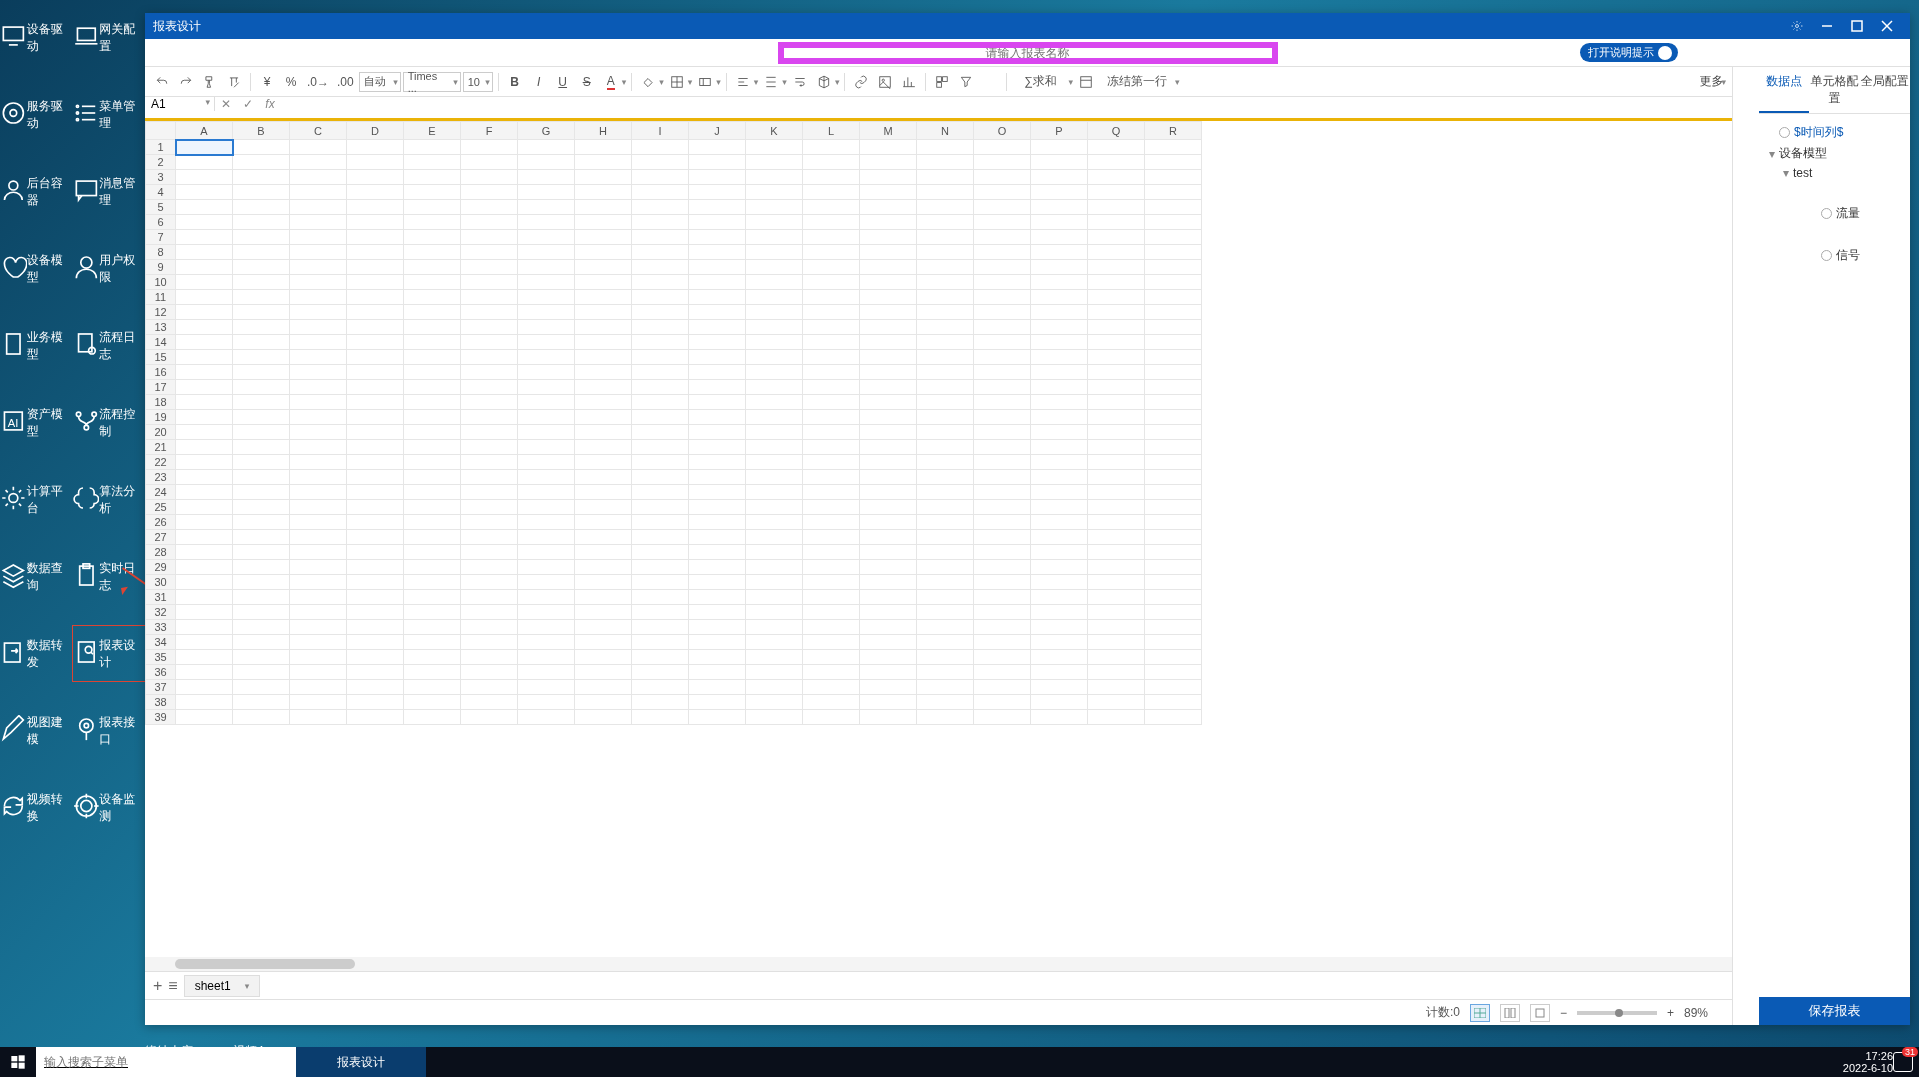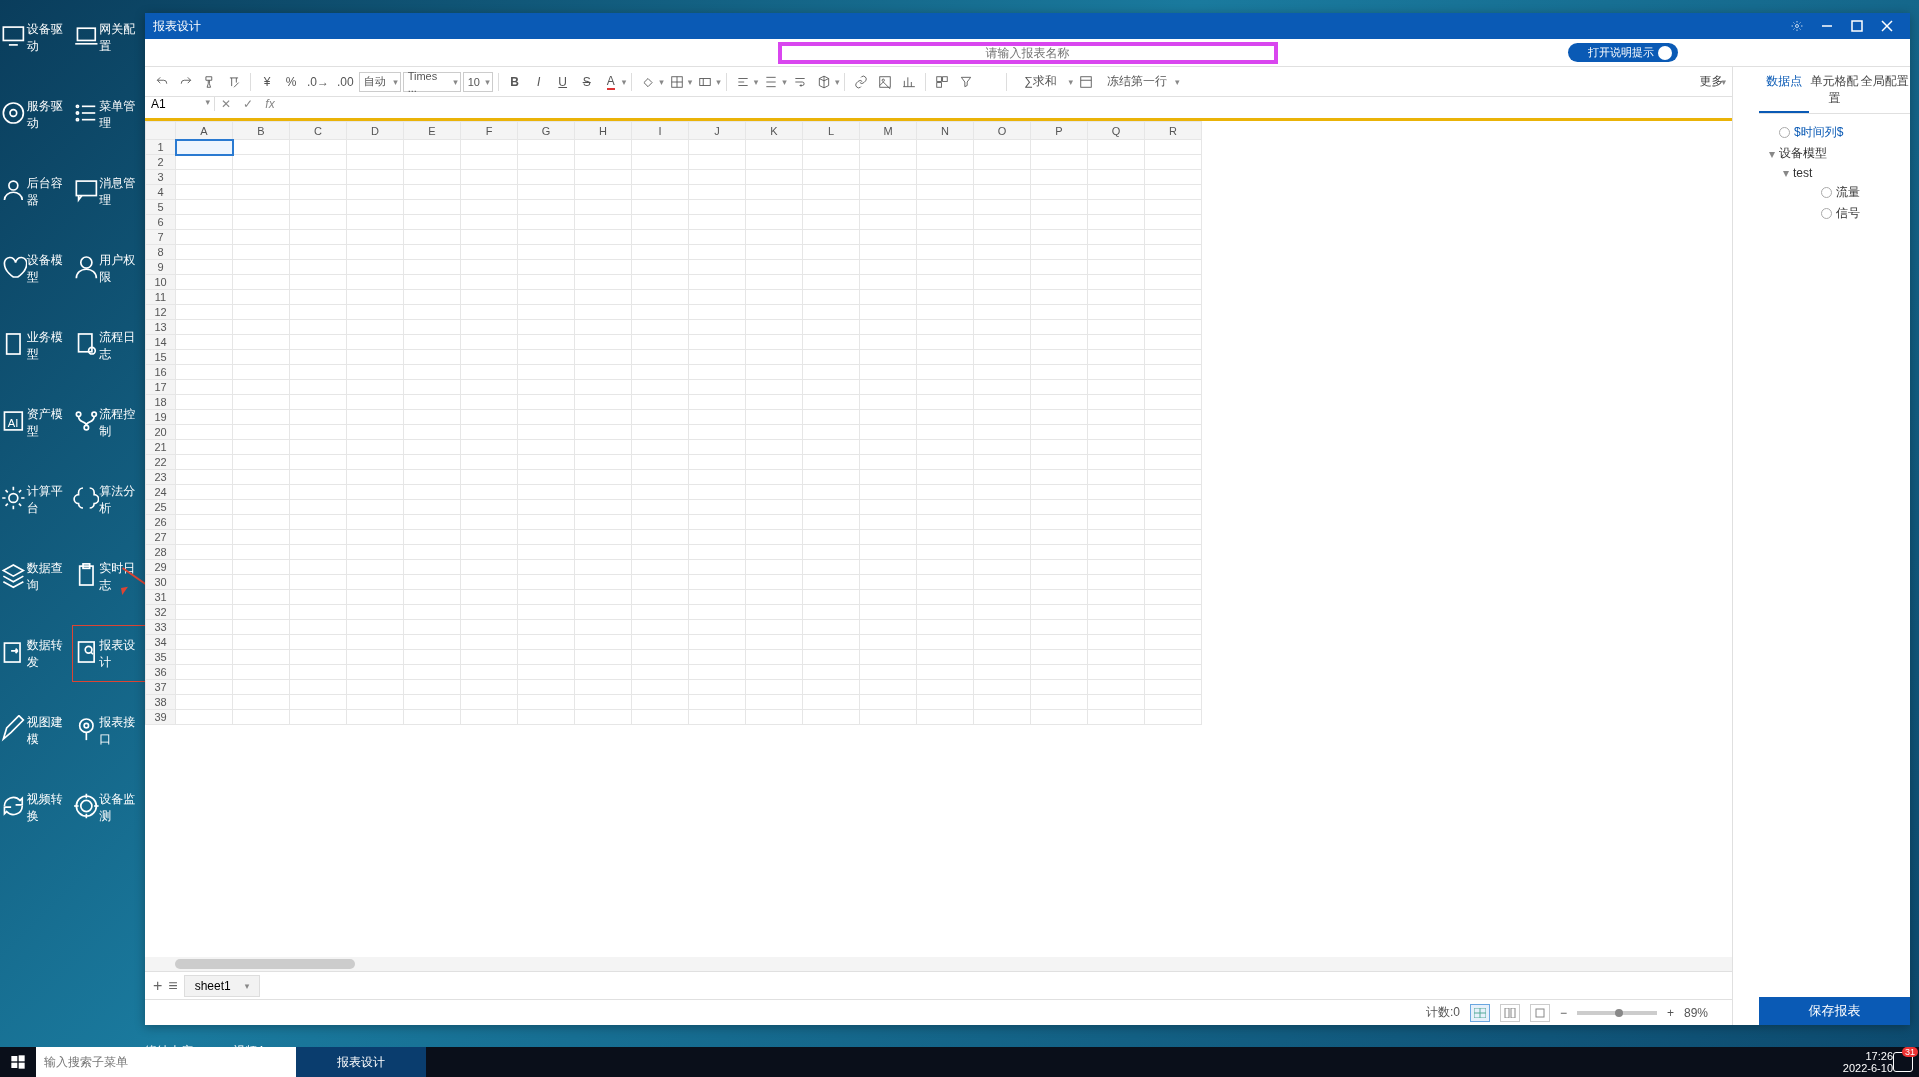--- a/index.html
+++ b/index.html
@@ -16,39 +16,39 @@
 .red-arrow::before { content:''; position:absolute; border:5px solid transparent; border-right-color:#d43; left:-4px; top:28px; transform:rotate(35deg); }
 
 
 .app { position:absolute; left:145px; top:13px; right:9px; height:1012px; background:#fff; display:flex; flex-direction:column; box-shadow:0 2px 10px rgba(0,0,0,.3); }
 .titlebar { height:26px; background:#0a5ab5; color:#fff; display:flex; align-items:center; padding:0 8px; font-size:12px; }
 .titlebar .spacer { flex:1; }
 .titlebar .win-btn { width:30px; height:26px; display:flex; align-items:center; justify-content:center; cursor:pointer; }
 .titlebar .win-btn svg { width:12px; height:12px; stroke:#fff; fill:none; stroke-width:1.5; }
 
 .header-row { height:28px; display:flex; align-items:center; border-bottom:1px solid #e0e0e0; }
-.name-input { margin:0 auto; width:500px; height:22px; border:4px solid #d946ef; padding:1px 6px; font-size:12px; text-align:center; color:#0f172a; }
-.help-toggle { position:absolute; right:232px; background:#0a5ab5; color:#fff; font-size:11px; padding:2px 6px 2px 20px; border-radius:10px; display:flex; align-items:center; }
+.name-input { margin:0 auto; width:500px; height:22px; border:6px solid #d946ef; padding:1px 6px; font-size:12px; text-align:center; color:#0f172a; }
+.help-toggle { position:absolute; right:232px; background:#0a5ab5; color:#fff; font-size:11px; padding:2px 6px 2px 8px; border-radius:10px; display:flex; align-items:center; }
 .help-toggle .knob { width:14px; height:14px; border-radius:50%; background:#fff; margin-left:4px; }
 
 .body-row { flex:1; display:flex; min-height:0; }
 .sheet-pane { flex:1; display:flex; flex-direction:column; min-width:0; }
 .side-pane { width:178px; border-left:1px solid #e0e0e0; display:flex; flex-direction:column;padding-left:26px; }
 
 
 .side-tabs { display:flex; border-bottom:1px solid #e0e0e0; font-size:12px; }
 .side-tabs .tab { flex:1; text-align:center; padding:6px 0; cursor:pointer; color:#444; }
 .side-tabs .tab.active { color:#0a5ab5; border-bottom:2px solid #0a5ab5; }
 .tree { padding:8px 6px; font-size:12px; color:#333; }
 .tree-row { display:flex; align-items:center; padding:2px 0; cursor:pointer; }
 .tree-row .tw { width:14px; text-align:center; color:#888; }
 .tree-row .rad { width:11px; height:11px; border:1px solid #aaa; border-radius:50%; margin-right:4px; }
 .tree-row .lbl.link { color:#0a5ab5; }
 .tree-row.ind1 { padding-left:14px; }
-.tree-row.ind3 { padding-left:56px; }
+.tree-row.ind3 { padding-left:56px;margin-top:21px; }
 
 
 .toolbar { height:30px; border-bottom:1px solid #e0e0e0; display:flex; align-items:center; padding:0 6px; font-size:12px; color:#555; gap:2px; }
 .tb-btn { min-width:22px; height:22px; display:flex; align-items:center; justify-content:center; cursor:pointer; padding:0 3px; border-radius:2px; }
 .tb-btn svg { width:14px; height:14px; stroke:#555; fill:none; stroke-width:1.5; }
 .tb-sel { height:20px; border:1px solid #ccc; font-size:11px; padding:0 14px 0 4px; position:relative; background:#fff; cursor:pointer; display:flex; align-items:center; }
 .tb-sel::after { content:'▾'; position:absolute; right:2px; color:#888; font-size:9px; }
 .tb-sep { width:1px; height:18px; background:#ddd; margin:0 3px; }
 .tb-dd { font-size:9px; color:#888; margin-left:-2px; cursor:pointer; }
 .tb-more { margin-left:auto; display:flex; align-items:center; cursor:pointer; font-size:12px; color:#444; }
@@ -90,21 +90,21 @@
 
 .save-bar { height:28px; background:#0a5ab5; color:#fff; display:flex; align-items:center; justify-content:center; font-size:13px; cursor:pointer; }
 
 
 .under-labels { position:absolute; left:145px; bottom:17px; color:#fff; font-size:12px; display:flex; gap:40px; }
 
 
 .taskbar { position:absolute; left:0; right:0; bottom:0; height:30px; background:#0a0f1a; display:flex; align-items:center; }
 .taskbar .win { width:36px; height:30px; display:flex; align-items:center; justify-content:center; cursor:pointer; }
 .taskbar .win svg{ width:16px; height:16px; fill:#fff; }
-.taskbar .search { flex:0 0 260px; height:30px; background:#fff; border:none; padding:0 8px; font-size:12px; }
+.taskbar .search { flex:0 0 260px; height:30px; background:#fff; border:none; padding:0 8px; font-size:12px;text-decoration:underline; }
 .taskbar .task { width:130px; height:30px; background:#0a3d6e; color:#fff; display:flex; align-items:center; justify-content:center; font-size:12px; margin-left:0; cursor:pointer; }
 .taskbar .tray { margin-left:auto; display:flex; align-items:center; color:#fff; font-size:11px; padding-right:6px; }
 .tray .clock { text-align:right; line-height:1.1; }
 .tray .notif { width:20px; height:20px; border:1px solid #fff; border-radius:3px; position:relative; cursor:pointer; }
 .tray .notif .badge { position:absolute; right:-6px; top:-6px; background:#e33; color:#fff; border-radius:8px; font-size:9px; padding:0 3px; }
 </style>
 </head>
 <body>
 
 <div class="left-menu" id="left-menu">

